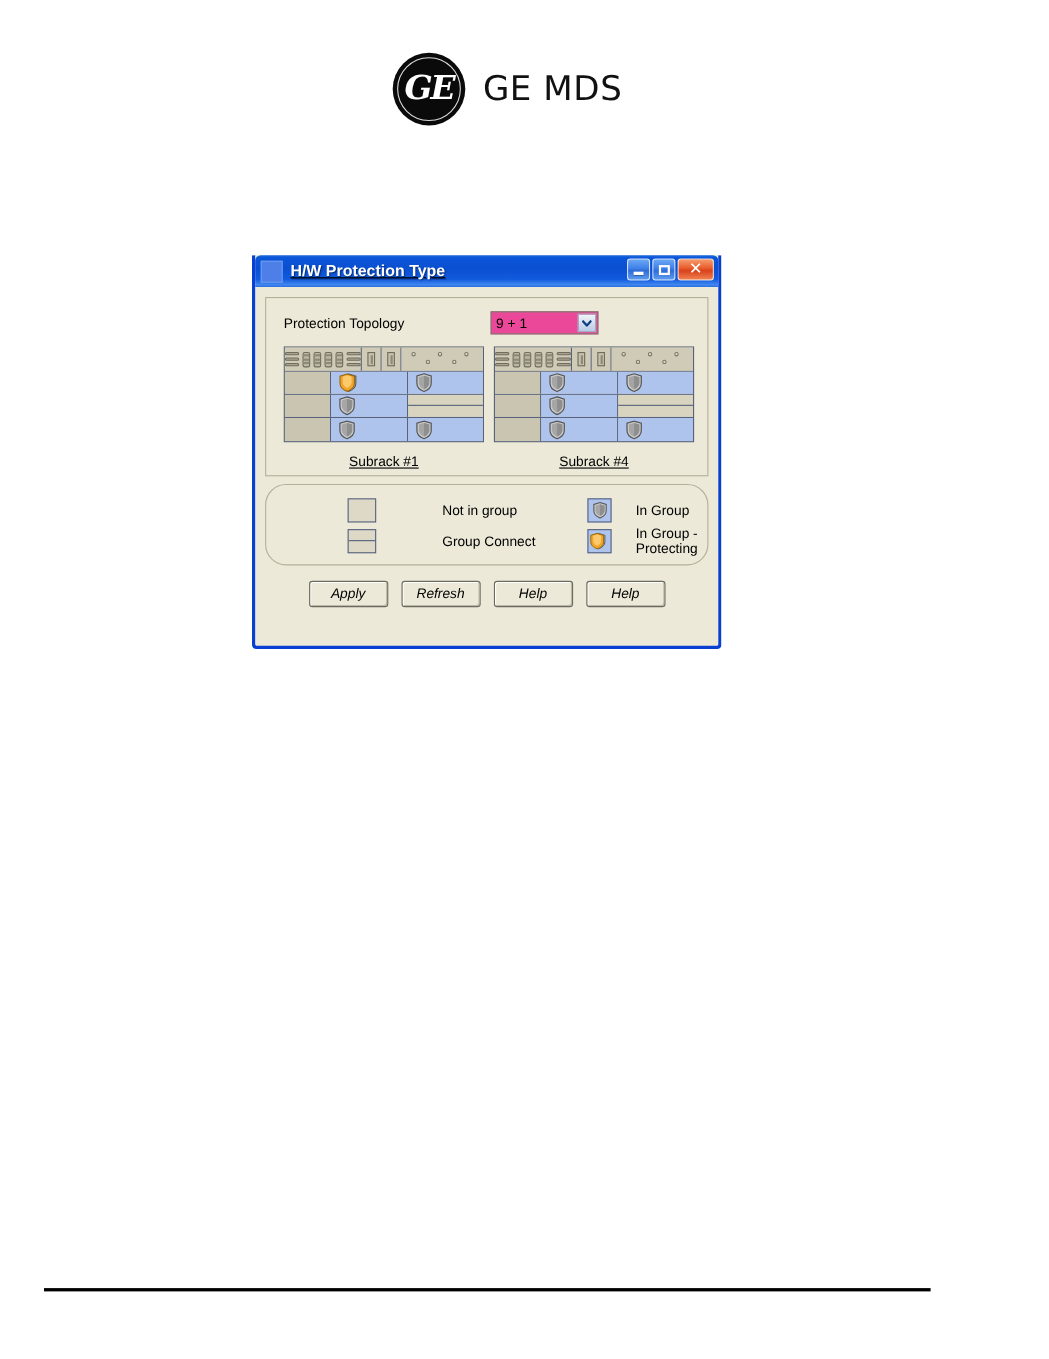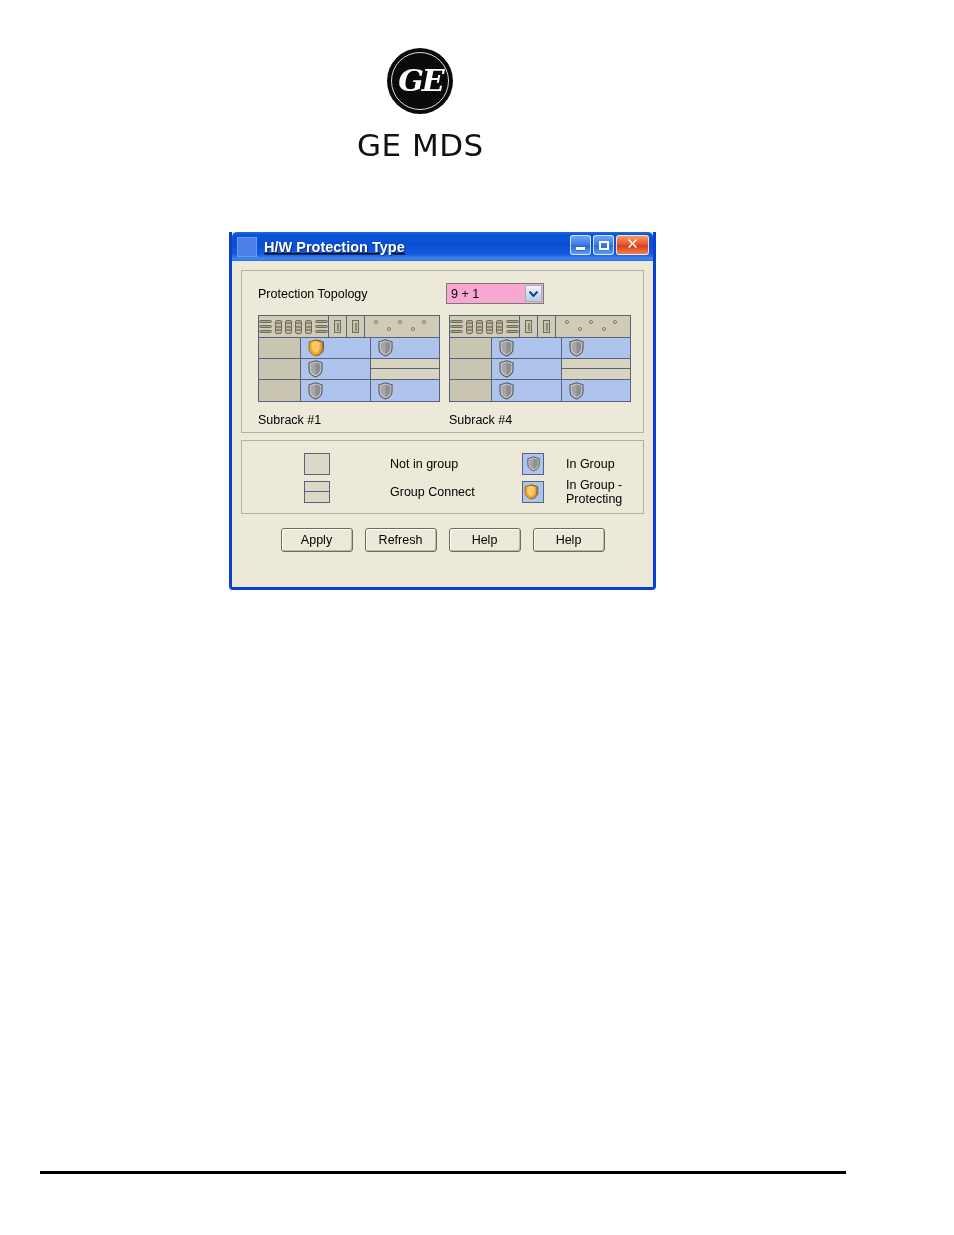--- a/index.html
+++ b/index.html
@@ -16,21 +16,20 @@
   }
 
   
   .logo-wrap {
     position: absolute;
     left: 357px;
     top: 48px;
     display: flex;
     align-items: center;
     gap: 16px;
-    flex-direction: column;
   }
   .ge-monogram {
     width: 66px;
     height: 66px;
     border-radius: 50%;
     background: #0a0a0a;
     position: relative;
     flex: none;
   }
   .ge-monogram .script {
@@ -170,21 +169,21 @@
     align-items: center;
   }
   .topo-label {
     font-size: 12.5px;
     color: #000;
     width: 188px;
   }
   .combo {
     width: 98px;
     height: 21px;
-    background: #f9a8d4;
+    background: #ec4899;
     border: 1px solid #7b7b6e;
     box-sizing: border-box;
     display: flex;
     align-items: center;
     position: relative;
   }
   .combo-value {
     font-size: 12.5px;
     color: #000;
     padding-left: 4px;
@@ -310,31 +309,33 @@
   .cell.crossconn .xc-split.top { border-bottom: 1px solid #56627e; }
 
   .shield-slot {
     margin-left: 7px;
     display: flex;
     align-items: center;
   }
   .shield { display:block; }
 
   .rack-caption {
-    text-align: left;
+    text-align: center;
     font-size: 12.5px;
     color: #000;
     margin-top: 11px;
+    text-decoration: underline;
   }
 
   
   .panel.legend {
     margin-top: 7px;
     height: 74px;
-    padding: 9px 0 0 0;
+    padding: 9px 0 0 12px;
+    border-radius: 19px;
   }
   .legend-grid {
     display: grid;
     grid-template-columns: 86px 132px 44px auto;
     grid-template-rows: 28px 28px;
     align-items: center;
     margin-left: 62px;
   }
   .sw-box {
     width: 26px; height: 22px;
@@ -358,20 +359,21 @@
     font-size: 12.5px;
     color: #000;
   }
 
   
   .btnbar {
     display: flex;
     justify-content: center;
     gap: 12px;
     margin-top: 14px;
+    font-style: italic;
   }
   .btn {
     min-width: 72px;
     height: 24px;
     background: #ece9d8;
     border: 1px solid #6b6b60;
     border-radius: 3px;
     box-shadow: inset 1px 1px 0 #ffffff, inset -1px -1px 0 #bcb9a8;
     font-size: 12.5px;
     font-family: "Liberation Sans", sans-serif;

